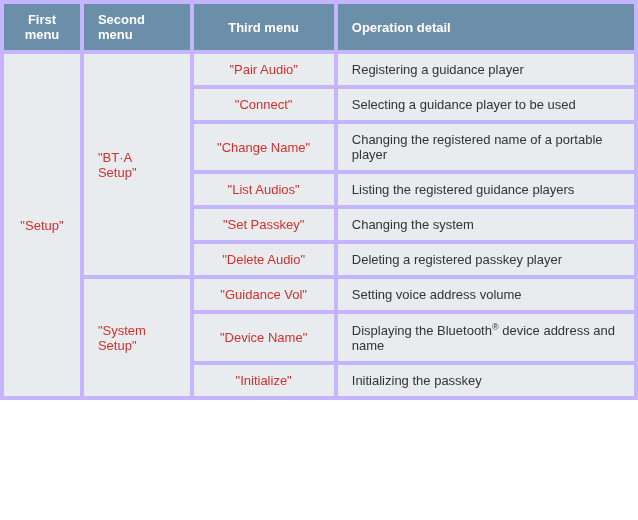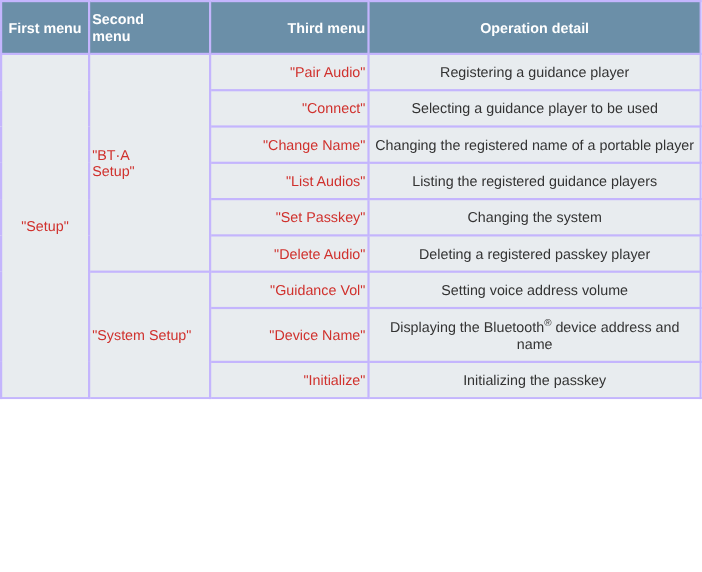--- a/index.html
+++ b/index.html
@@ -7,38 +7,38 @@
       font-family: Arial, sans-serif;
       font-size: 13px;
       background: #fff;
       width: 638px;
     }
     table {
       width: 638px;
       border-collapse: collapse;
     }
     th, td {
-      border: 2px solid #c4b5fd;
-      padding: 8px 2px;
+      border: 4px solid #c4b5fd;
+      padding: 8px 14px;
       vertical-align: middle;
     }
     thead th {
       background-color: #6b8fa8;
       color: #fff;
       font-weight: bold;
       text-align: center;
     }
     tbody td {
       background-color: #e8ecef;
       color: #333;
     }
     .col-first { width: 80px; text-align: center; }
     .col-second { width: 110px; text-align: left; }
-    .col-third { width: 145px; text-align: right; }
-    .col-op { width: 303px; text-align: center; }
+    .col-third { width: 145px; text-align: center; }
+    .col-op { width: 303px; text-align: left; }
     .quoted { color: #d0312d; }
     sup { font-size: 9px; }
   </style>
 </head>
 <body>
 
 <table>
   <thead>
     <tr>
       <th class="col-first">First menu</th>

